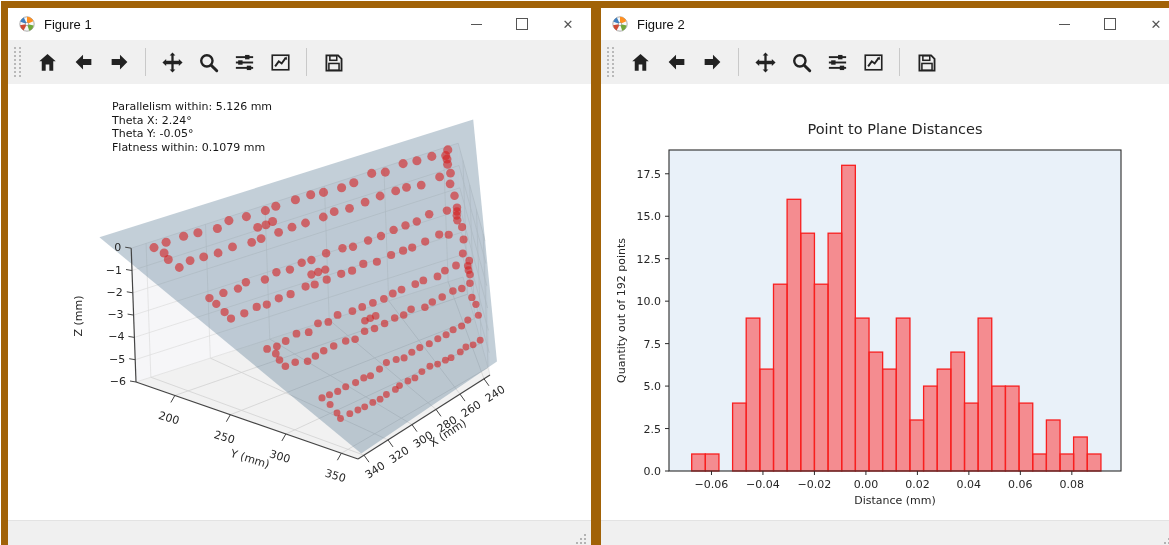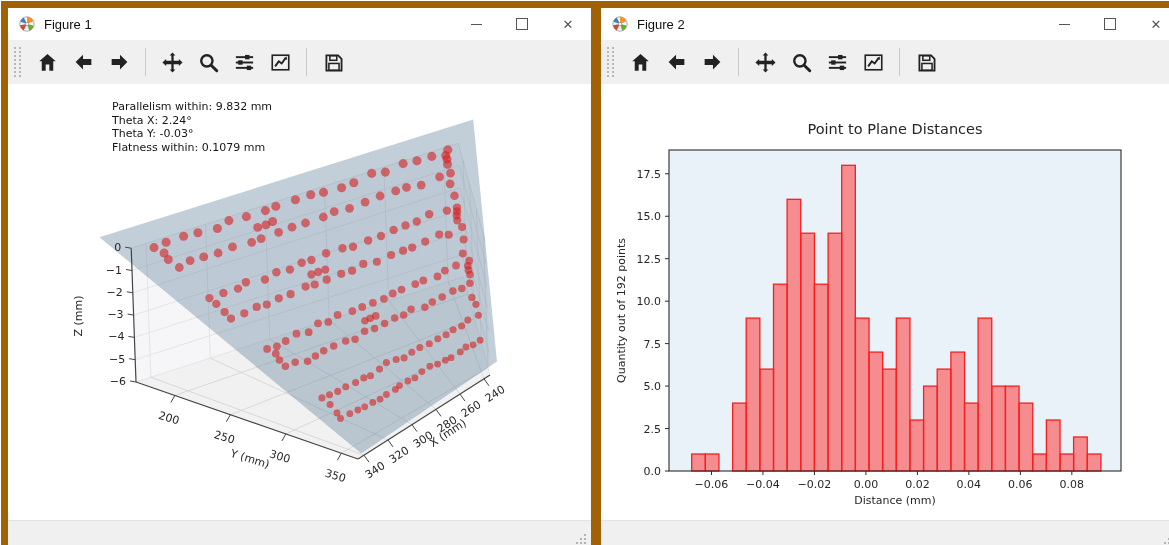--- a/index.html
+++ b/index.html
@@ -379,23 +379,23 @@
         <text x="116.4" y="256.4" font-size="11" text-anchor="end">−4</text>
         <line x1="127.2" y1="275.7" x2="121.2" y2="274.7" stroke="#444" stroke-width="1"></line>
         <text x="117.2" y="278.7" font-size="11" text-anchor="end">−5</text>
         <line x1="128" y1="298" x2="122" y2="297" stroke="#444" stroke-width="1"></line>
         <text x="118" y="301" font-size="11" text-anchor="end">−6</text>
         <text x="241" y="378.5" font-size="11" text-anchor="middle" transform="rotate(17 241 378.5)">Y (mm)</text>
         <text x="442" y="352" font-size="11" text-anchor="middle" transform="rotate(-33 442 352)">X (mm)</text>
         <text x="74" y="232" font-size="11" text-anchor="middle" transform="rotate(-90 74 232)">Z (mm)</text>
       </svg>
     <div class="annot">
-      <div>Parallelism within: 9.832 mm</div>
+      <div>Parallelism within: 5.126 mm</div>
       <div>Theta X: 2.24°</div>
-      <div>Theta Y: -0.03°</div>
+      <div>Theta Y: -0.05°</div>
       <div>Flatness within: 0.1079 mm</div>
     </div>
   </div>
   <div class="statusbar">
     <svg class="grip" width="13" height="13">
       <g fill="#b3b3b3">
           <rect x="9" y="1" width="2" height="2"></rect>
           <rect x="9" y="5" width="2" height="2"></rect>
           <rect x="9" y="9" width="2" height="2"></rect>
           <rect x="5" y="5" width="2" height="2"></rect>

